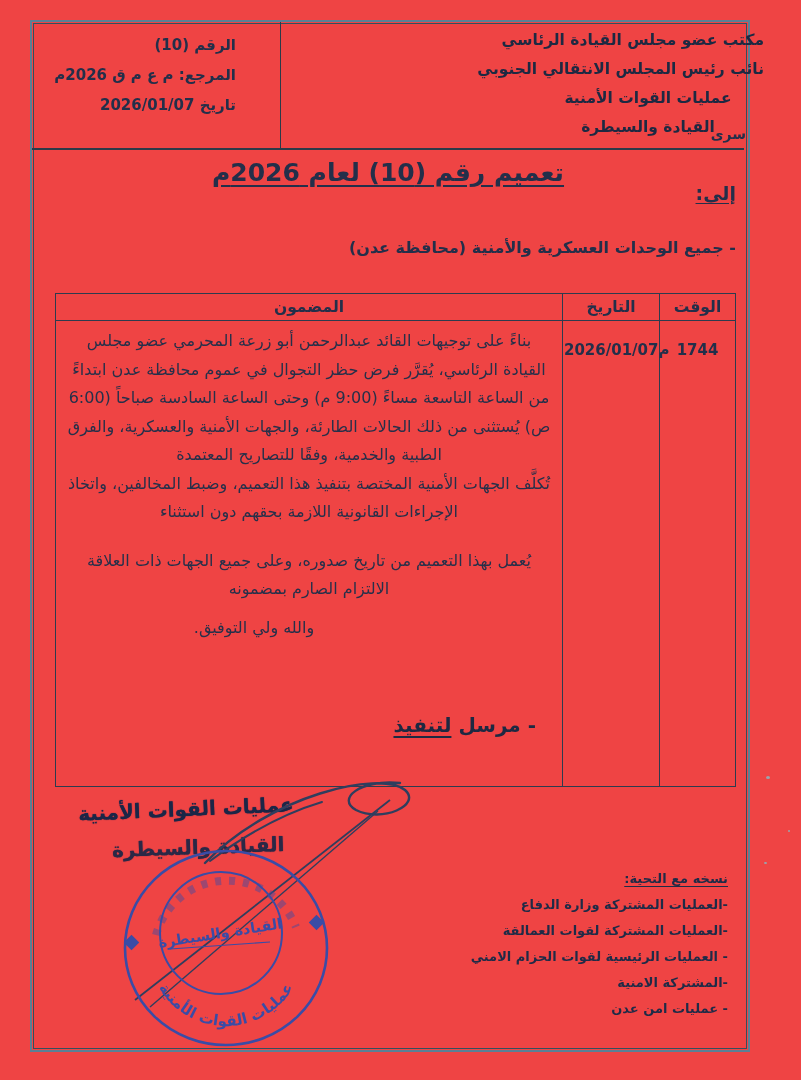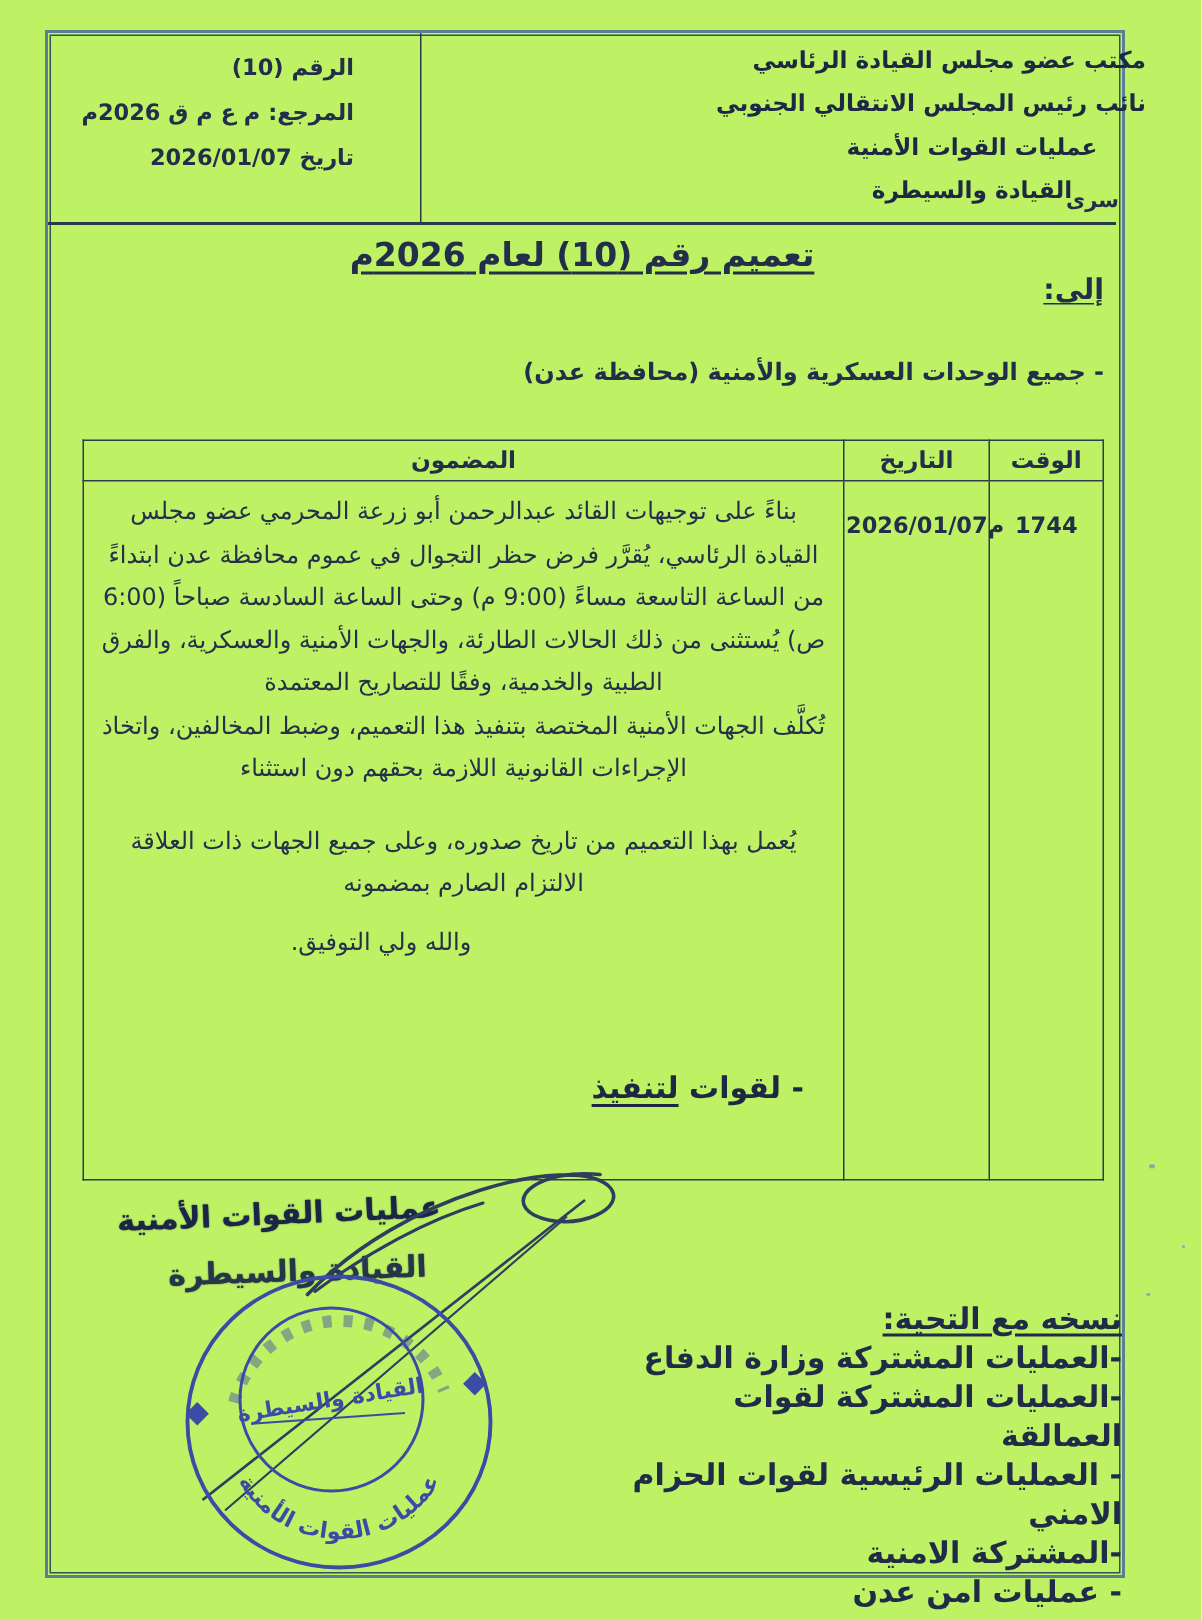--- a/index.html
+++ b/index.html
@@ -1,32 +1,32 @@
 <!DOCTYPE html>
 <html><head>
 <meta charset="utf-8">
 <style>
   html,body{margin:0;padding:0;background:#ffffff;}
-  .page{position:relative;width:801px;height:1080px;background:#bef264;overflow:hidden;
+  .page{position:relative;width:801px;height:1080px;background:#ef4444;overflow:hidden;
         font-family:"DejaVu Sans",sans-serif;color:#232f4a;}
   
   .frame{position:absolute;left:30px;top:20px;width:716px;height:1028px;
          border:2.5px solid #5b8095;}
   .frame::before{content:"";position:absolute;inset:1px;border:1px solid #33505e;pointer-events:none;}
   
   .ref-divider{position:absolute;left:280px;top:22px;width:0;height:128px;border-left:1.6px solid #2c3a48;}
   .top-rule{position:absolute;left:32px;top:148px;width:712px;height:2px;background:#2c3a48;}
   .ref-box{position:absolute;left:40px;top:30px;width:196px;text-align:right;direction:rtl;
            font-size:15px;font-weight:bold;line-height:30px;white-space:nowrap;}
   .letterhead{position:absolute;left:532px;top:26px;width:232px;text-align:center;direction:rtl;
               font-size:15.5px;font-weight:bold;line-height:29px;white-space:nowrap;color:#1d2942;}
   .classification{position:absolute;left:30px;top:126px;width:716px;
                   font-size:14px;font-weight:bold;direction:rtl;}
   .doc-title{position:absolute;left:30px;top:158px;width:716px;text-align:center;direction:rtl;
-             font-size:22px;font-weight:bold;text-decoration:underline;text-underline-offset:4px;}
+             font-size:25px;font-weight:bold;text-decoration:underline;text-underline-offset:4px;}
   .to-label{position:absolute;left:36px;top:182px;width:700px;text-align:right;direction:rtl;
             font-size:19px;font-weight:bold;text-decoration:underline;text-underline-offset:3px;}
   .to-item{position:absolute;left:36px;top:238px;width:700px;text-align:right;direction:rtl;
            font-size:16px;font-weight:bold;white-space:nowrap;}
   
   .doc-table{position:absolute;left:55px;top:293px;width:681px;border-collapse:collapse;
              table-layout:fixed;direction:rtl;}
   .doc-table th,.doc-table td{border:1.6px solid #2e3b4e;}
   .doc-table th{height:26px;font-size:15.5px;font-weight:bold;text-align:center;padding:0;}
   .doc-table td{height:444px;vertical-align:top;}
@@ -39,22 +39,22 @@
             direction:rtl;white-space:nowrap;color:#1d2942;}
   .dispatch .u{text-decoration:underline;text-underline-offset:4px;}
   
   .stamped-1{position:absolute;left:78px;top:797px;font-size:20px;font-weight:bold;direction:rtl;
              color:#1b2647;transform:rotate(-2.5deg);text-shadow:0 0 1px #1b2647;white-space:nowrap;}
   .stamped-2{position:absolute;left:112px;top:835px;font-size:20px;font-weight:bold;direction:rtl;
              color:#1b2647;transform:rotate(-2deg);text-shadow:0 0 1px #1b2647;white-space:nowrap;opacity:.92;}
   .sig-svg{position:absolute;left:60px;top:755px;width:420px;height:300px;}
   .stamp-svg{position:absolute;left:108px;top:845px;width:240px;height:210px;}
   
-  .copies{position:absolute;left:408px;top:866px;width:340px;text-align:right;direction:rtl;
-          font-size:20px;font-weight:bold;line-height:26px;color:#1f2b47;}
+  .copies{position:absolute;left:388px;top:866px;width:340px;text-align:right;direction:rtl;
+          font-size:13px;font-weight:bold;line-height:26px;color:#1f2b47;}
   .copies .hdr{text-decoration:underline;text-underline-offset:3px;}
   
   .dot{position:absolute;background:#9aa4ad;border-radius:50%;}
 </style>
 </head>
 <body>
 
 <div class="page">
 
   <div class="frame"></div>
@@ -96,21 +96,21 @@
     <tbody>
       <tr>
         <td class="time-cell">1744</td>
         <td class="date-cell">2026/01/07م</td>
         <td class="content-cell">
           <p>بناءً على توجيهات القائد عبدالرحمن أبو زرعة المحرمي عضو مجلس القيادة الرئاسي، يُقرَّر فرض حظر التجوال في عموم محافظة عدن ابتداءً من الساعة التاسعة مساءً (9:00 م) وحتى الساعة السادسة صباحاً (6:00 ص) يُستثنى من ذلك الحالات الطارئة، والجهات الأمنية والعسكرية، والفرق الطبية والخدمية، وفقًا للتصاريح المعتمدة</p>
           <p>تُكلَّف الجهات الأمنية المختصة بتنفيذ هذا التعميم، وضبط المخالفين، واتخاذ الإجراءات القانونية اللازمة بحقهم دون استثناء</p>
           <p class="gap">يُعمل بهذا التعميم من تاريخ صدوره، وعلى جميع الجهات ذات العلاقة الالتزام الصارم بمضمونه</p>
           <div class="closing">والله ولي التوفيق.</div>
           <div class="dispatch">
-            <span>- لقوات</span>
+            <span>- مرسل</span>
             <span class="u">لتنفيذ</span>
           </div>
         </td>
       </tr>
     </tbody>
   </table>
 
   <div class="stamped-1">عمليات القوات الأمنية</div>
   <div class="stamped-2">القيادة والسيطرة</div>
 

